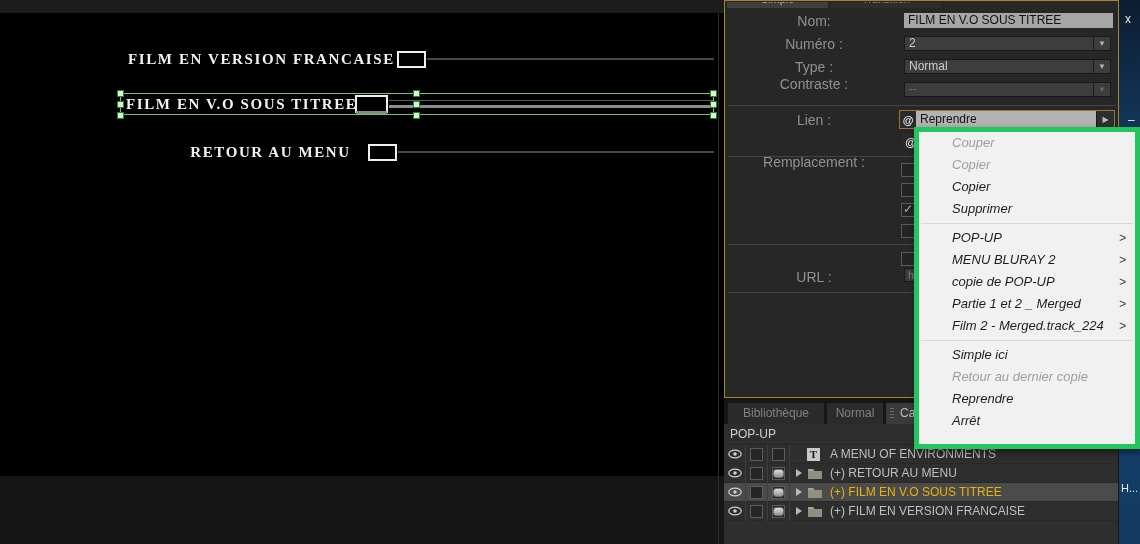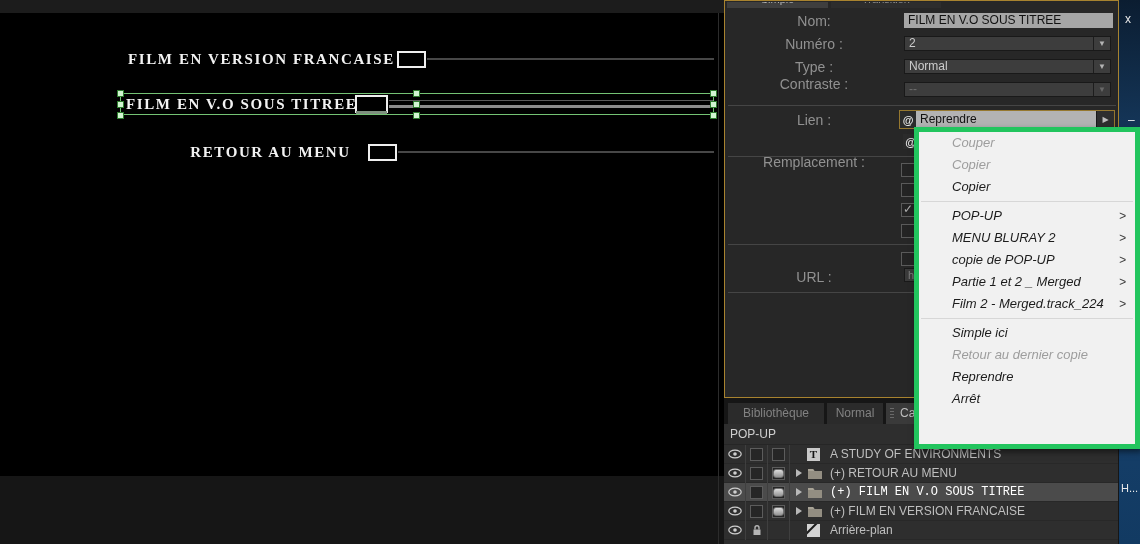--- a/index.html
+++ b/index.html
@@ -90,21 +90,21 @@
   .pill{width:11px;height:7px;border-radius:3px;background:linear-gradient(#dcdcdc,#949494);border:1px solid #6f6f6f;}
   .tri-space{width:17px;flex:none;display:flex;align-items:center;justify-content:center;}
   .tri{width:0;height:0;border-left:6px solid #b9b9b9;border-top:4px solid transparent;border-bottom:4px solid transparent;}
   .licon{width:20px;flex:none;display:flex;align-items:center;justify-content:flex-start;}
   .t-icon{width:13px;height:13px;background:#c9c9c9;color:#161616;font-family:"Liberation Serif",serif;
           font-weight:700;font-size:11px;line-height:13px;text-align:center;}
   .bg-icon{width:13px;height:13px;background:#d2d2d2;position:relative;overflow:hidden;}
   .bg-icon::after{content:"";position:absolute;left:-2px;top:10px;width:20px;height:2px;background:#1c1c1c;
                   transform:rotate(-45deg);transform-origin:left center;}
   .llabel{font-size:12px;color:#bfbfbf;padding-left:3px;white-space:nowrap;overflow:hidden;}
-  .lrow.selected .llabel{color:#ffffff;font-family:Liberation Mono, monospace;}
+  .lrow.selected .llabel{color:#eab308;}
 </style>
 </head>
 <body>
 
 <div class="screen">
 
   <div class="canvas">
     <div class="canvas-topstrip"></div>
     <div class="canvas-edge"></div>
 
@@ -218,21 +218,21 @@
       <div class="lcell">
           <div class="ibox"></div>
         </div>
       <div class="lcell">
           <div class="ibox"></div>
         </div>
       <div class="tri-space"></div>
       <div class="licon">
           <div class="t-icon">T</div>
         </div>
-      <div class="llabel">A STUDY OF ENVIRONMENTS</div>
+      <div class="llabel">A MENU OF ENVIRONMENTS</div>
     </div>
 
     <div class="lrow">
       <div class="lcell">
         <svg width="14" height="10" viewBox="0 0 14 10">
           <ellipse cx="7" cy="5" rx="6.2" ry="3.8" fill="none" stroke="#cfcfcf" stroke-width="1.2"></ellipse>
           <circle cx="7" cy="5" r="1.8" fill="#cfcfcf"></circle>
           </svg>
       </div>
       <div class="lcell">
@@ -302,46 +302,27 @@
         </div>
       <div class="licon">
         <svg width="16" height="12" viewBox="0 0 16 12">
           <path d="M1 2 h5 l1.5 2 H15 v8 H1 z" fill="#938e82"></path>
             <path d="M1 2 h5 l1.5 2 H1 z" fill="#a8a396"></path>
           </svg>
       </div>
       <div class="llabel">(+) FILM EN VERSION FRANCAISE</div>
     </div>
 
-    <div class="lrow">
-      <div class="lcell">
-        <svg width="14" height="10" viewBox="0 0 14 10">
-          <ellipse cx="7" cy="5" rx="6.2" ry="3.8" fill="none" stroke="#cfcfcf" stroke-width="1.2"></ellipse>
-          <circle cx="7" cy="5" r="1.8" fill="#cfcfcf"></circle>
-          </svg>
-      </div>
-      <div class="lcell">
-        <svg width="10" height="12" viewBox="0 0 10 12">
-          <rect x="1.5" y="5.5" width="7" height="5.5" fill="#b5b5b5"></rect>
-          <path d="M3 5.5 V3.8 a2 2 0 0 1 4 0 V5.5" fill="none" stroke="#b5b5b5" stroke-width="1.4"></path>
-          </svg>
-      </div>
-      <div class="lcell"></div>
-      <div class="tri-space"></div>
-      <div class="licon">
-          <div class="bg-icon"></div>
-        </div>
-      <div class="llabel">Arrière-plan</div>
-    </div>
   </div>
 
   <div class="ctx">
       <div class="menu-item disabled">Couper</div>
       <div class="menu-item disabled">Copier</div>
       <div class="menu-item">Copier</div>
+      <div class="menu-item">Supprimer</div>
       <div class="menu-sep"></div>
       <div class="menu-item">POP-UP<span class="submenu-arrow">&gt;</span></div>
       <div class="menu-item">MENU BLURAY 2<span class="submenu-arrow">&gt;</span></div>
       <div class="menu-item">copie de POP-UP<span class="submenu-arrow">&gt;</span></div>
       <div class="menu-item">Partie 1 et 2 _ Merged<span class="submenu-arrow">&gt;</span></div>
       <div class="menu-item">Film 2 - Merged.track_224<span class="submenu-arrow">&gt;</span></div>
       <div class="menu-sep"></div>
       <div class="menu-item">Simple ici</div>
       <div class="menu-item disabled">Retour au dernier copie</div>
       <div class="menu-item">Reprendre</div>

